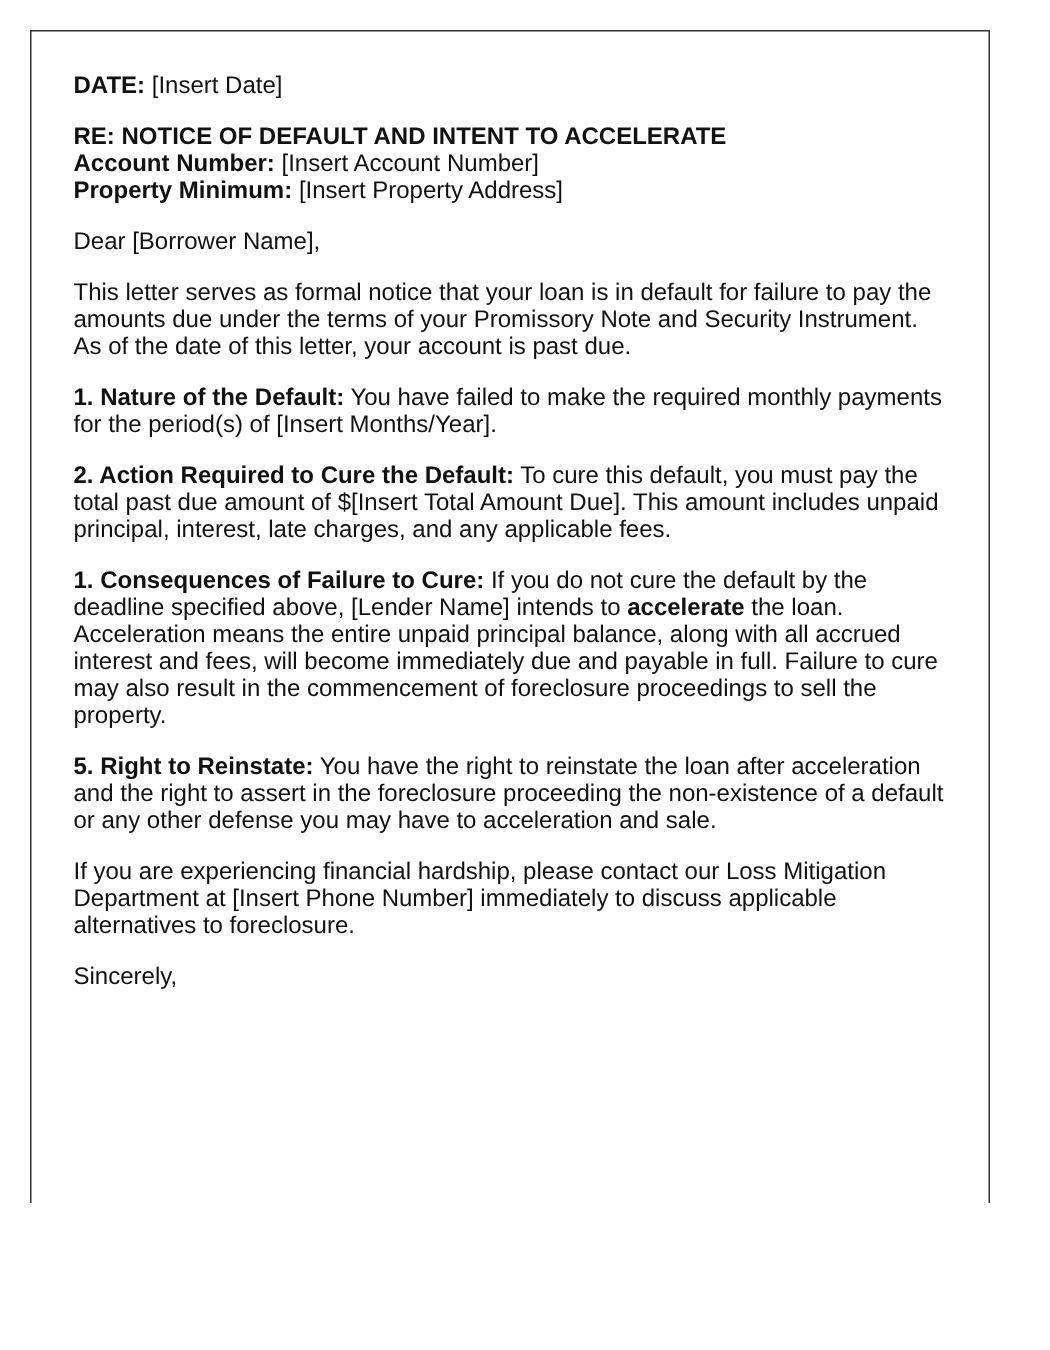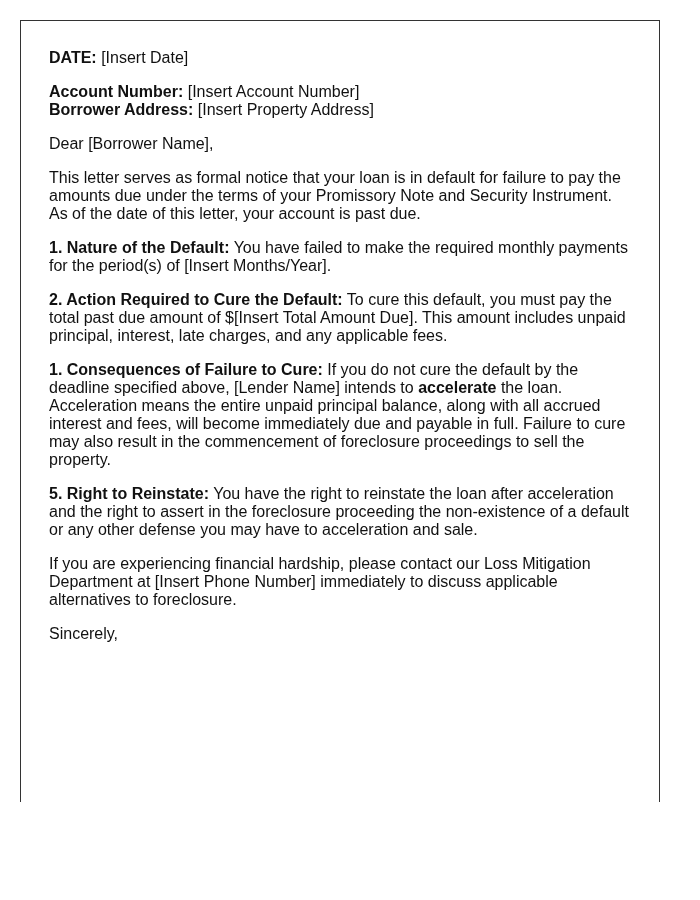--- a/index.html
+++ b/index.html
@@ -27,26 +27,27 @@
 <body>
 
 <div class="page">
   <p>
     <b>DATE:</b>
     <span>[Insert Date]</span>
   </p>
 
 
   <p>
+    <b class="line">RE: NOTICE OF DEFAULT AND INTENT TO ACCELERATE</b>
     <span class="line">
       <b>Account Number:</b>
       <span>[Insert Account Number]</span>
     </span>
     <span class="line">
-      <b>Borrower Address:</b>
+      <b>Property Minimum:</b>
       <span>[Insert Property Address]</span>
     </span>
   </p>
 
   <p>Dear [Borrower Name],</p>
 
   <p>This letter serves as formal notice that your loan is in default for failure to pay the amounts due under the terms of your Promissory Note and Security Instrument. As of the date of this letter, your account is past due.</p>
 
   <p>
     <b>1. Nature of the Default:</b>

